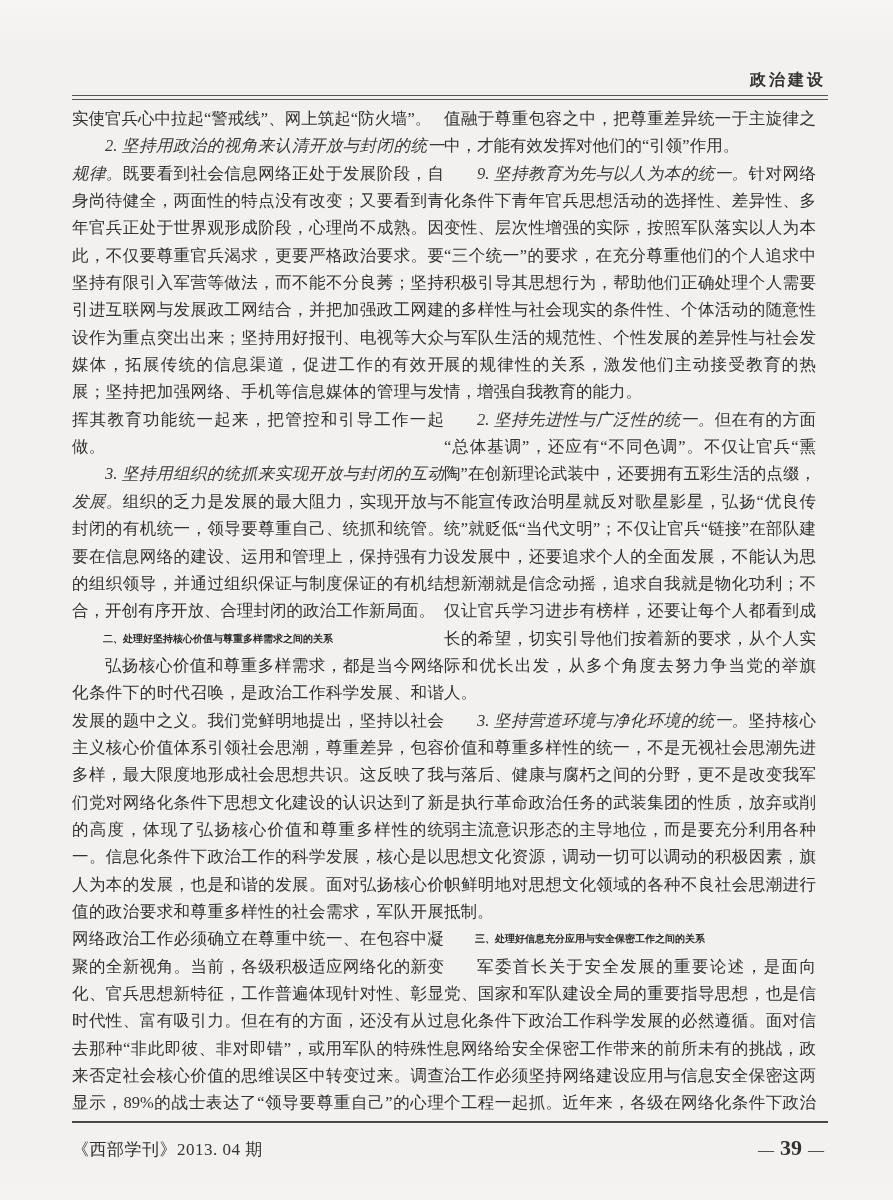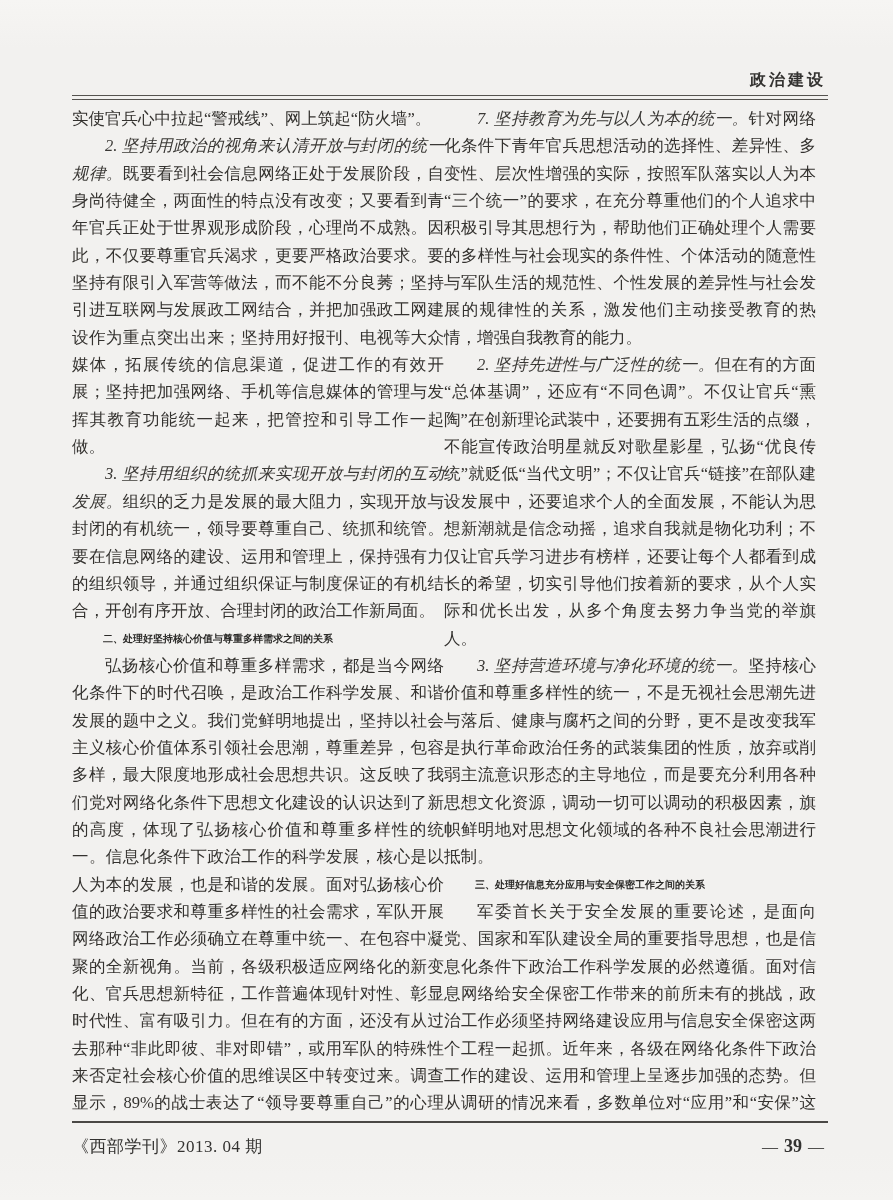--- a/index.html
+++ b/index.html
@@ -83,21 +83,21 @@
   }
   .journal-issue {
     letter-spacing: 0.5px;
   }
   .page-number-group {
     font-size: 16px;
     padding-right: 4px;
   }
   .page-number-group .num {
     font-weight: bold;
-    font-size: 18px;
+    font-size: 22px;
     padding: 0 6px;
   }
 </style>
 </head>
 <body>
 
 <div class="page">
 
   <div class="running-head">政治建设</div>
 
@@ -105,21 +105,22 @@
 
   <div class="columns">
     <div class="col" id="col-0">
         <p class="para no-indent"><span class="seg-normal">实使官兵心中拉起“警戒线”、网上筑起“防火墙”。</span></p>
         <p class="para"><span class="seg-kai">2. 坚持用政治的视角来认清开放与封闭的统一规律。</span><span class="seg-normal">既要看到社会信息网络正处于发展阶段，自身尚待健全，两面性的特点没有改变；又要看到青年官兵正处于世界观形成阶段，心理尚不成熟。因此，不仅要尊重官兵渴求，更要严格政治要求。要坚持有限引入军营等做法，而不能不分良莠；坚持引进互联网与发展政工网结合，并把加强政工网建设作为重点突出出来；坚持用好报刊、电视等大众媒体，拓展传统的信息渠道，促进工作的有效开展；坚持把加强网络、手机等信息媒体的管理与发挥其教育功能统一起来，把管控和引导工作一起做。</span></p>
         <p class="para"><span class="seg-kai">3. 坚持用组织的统抓来实现开放与封闭的互动发展。</span><span class="seg-normal">组织的乏力是发展的最大阻力，实现开放与封闭的有机统一，领导要尊重自己、统抓和统管。要在信息网络的建设、运用和管理上，保持强有力的组织领导，并通过组织保证与制度保证的有机结合，开创有序开放、合理封闭的政治工作新局面。</span></p>
         <p class="heading">二、处理好坚持核心价值与尊重多样需求之间的关系</p>
         <p class="para"><span class="seg-normal">弘扬核心价值和尊重多样需求，都是当今网络化条件下的时代召唤，是政治工作科学发展、和谐发展的题中之义。我们党鲜明地提出，坚持以社会主义核心价值体系引领社会思潮，尊重差异，包容多样，最大限度地形成社会思想共识。这反映了我们党对网络化条件下思想文化建设的认识达到了新的高度，体现了弘扬核心价值和尊重多样性的统一。信息化条件下政治工作的科学发展，核心是以人为本的发展，也是和谐的发展。面对弘扬核心价值的政治要求和尊重多样性的社会需求，军队开展网络政治工作必须确立在尊重中统一、在包容中凝聚的全新视角。当前，各级积极适应网络化的新变化、官兵思想新特征，工作普遍体现针对性、彰显时代性、富有吸引力。但在有的方面，还没有从过去那种“非此即彼、非对即错”，或用军队的特殊性来否定社会核心价值的思维误区中转变过来。调查显示，89%的战士表达了“领导要尊重自己”的心理诉求，63%的战士表达了“民主参与”的愿望。事实证明，对于生长在“两大环境”下，价值观形成于多元化的社会基础上的新生代官兵，如果采取压制、批判的态度，就会把他们推到对立面。只有把核心价</span></p>
       </div>
     <div class="col" id="col-1">
-        <p class="para"><span class="seg-kai">7. 坚持教育为先与以人为本的统一。</span><span class="seg-normal">针对网络化条件下青年官兵思想活动的选择性、差异性、多变性、层次性增强的实际，按照军队落实以人为本“三个统一”的要求，在充分尊重他们的个人追求中积极引导其思想行为，帮助他们正确处理个人需要的多样性与社会现实的条件性、个体活动的随意性与军队生活的规范性、个性发展的差异性与社会发展的规律性的关系，激发他们主动接受教育的热情，增强自我教育的能力。</span></p>
+        <p class="para no-indent"><span class="seg-normal">值融于尊重包容之中，把尊重差异统一于主旋律之中，才能有效发挥对他们的“引领”作用。</span></p>
+        <p class="para"><span class="seg-kai">9. 坚持教育为先与以人为本的统一。</span><span class="seg-normal">针对网络化条件下青年官兵思想活动的选择性、差异性、多变性、层次性增强的实际，按照军队落实以人为本“三个统一”的要求，在充分尊重他们的个人追求中积极引导其思想行为，帮助他们正确处理个人需要的多样性与社会现实的条件性、个体活动的随意性与军队生活的规范性、个性发展的差异性与社会发展的规律性的关系，激发他们主动接受教育的热情，增强自我教育的能力。</span></p>
         <p class="para"><span class="seg-kai">2. 坚持先进性与广泛性的统一。</span><span class="seg-normal">但在有的方面“总体基调”，还应有“不同色调”。不仅让官兵“熏陶”在创新理论武装中，还要拥有五彩生活的点缀，不能宣传政治明星就反对歌星影星，弘扬“优良传统”就贬低“当代文明”；不仅让官兵“链接”在部队建设发展中，还要追求个人的全面发展，不能认为思想新潮就是信念动摇，追求自我就是物化功利；不仅让官兵学习进步有榜样，还要让每个人都看到成长的希望，切实引导他们按着新的要求，从个人实际和优长出发，从多个角度去努力争当党的举旗人。</span></p>
         <p class="para"><span class="seg-kai">3. 坚持营造环境与净化环境的统一。</span><span class="seg-normal">坚持核心价值和尊重多样性的统一，不是无视社会思潮先进与落后、健康与腐朽之间的分野，更不是改变我军是执行革命政治任务的武装集团的性质，放弃或削弱主流意识形态的主导地位，而是要充分利用各种思想文化资源，调动一切可以调动的积极因素，旗帜鲜明地对思想文化领域的各种不良社会思潮进行抵制。</span></p>
         <p class="heading">三、处理好信息充分应用与安全保密工作之间的关系</p>
         <p class="para"><span class="seg-normal">军委首长关于安全发展的重要论述，是面向党、国家和军队建设全局的重要指导思想，也是信息化条件下政治工作科学发展的必然遵循。面对信息网络给安全保密工作带来的前所未有的挑战，政治工作必须坚持网络建设应用与信息安全保密这两个工程一起抓。近年来，各级在网络化条件下政治工作的建设、运用和管理上呈逐步加强的态势。但从调研的情况来看，多数单位对“应用”和“安保”这两个问题都没有很好地解决，普遍存在着“甲领导来检查时开机，乙领导来检查时关机”的倾</span></p>
       </div>
   </div>
 
   <div class="footer-rule"></div>
 
   <div class="footer">

